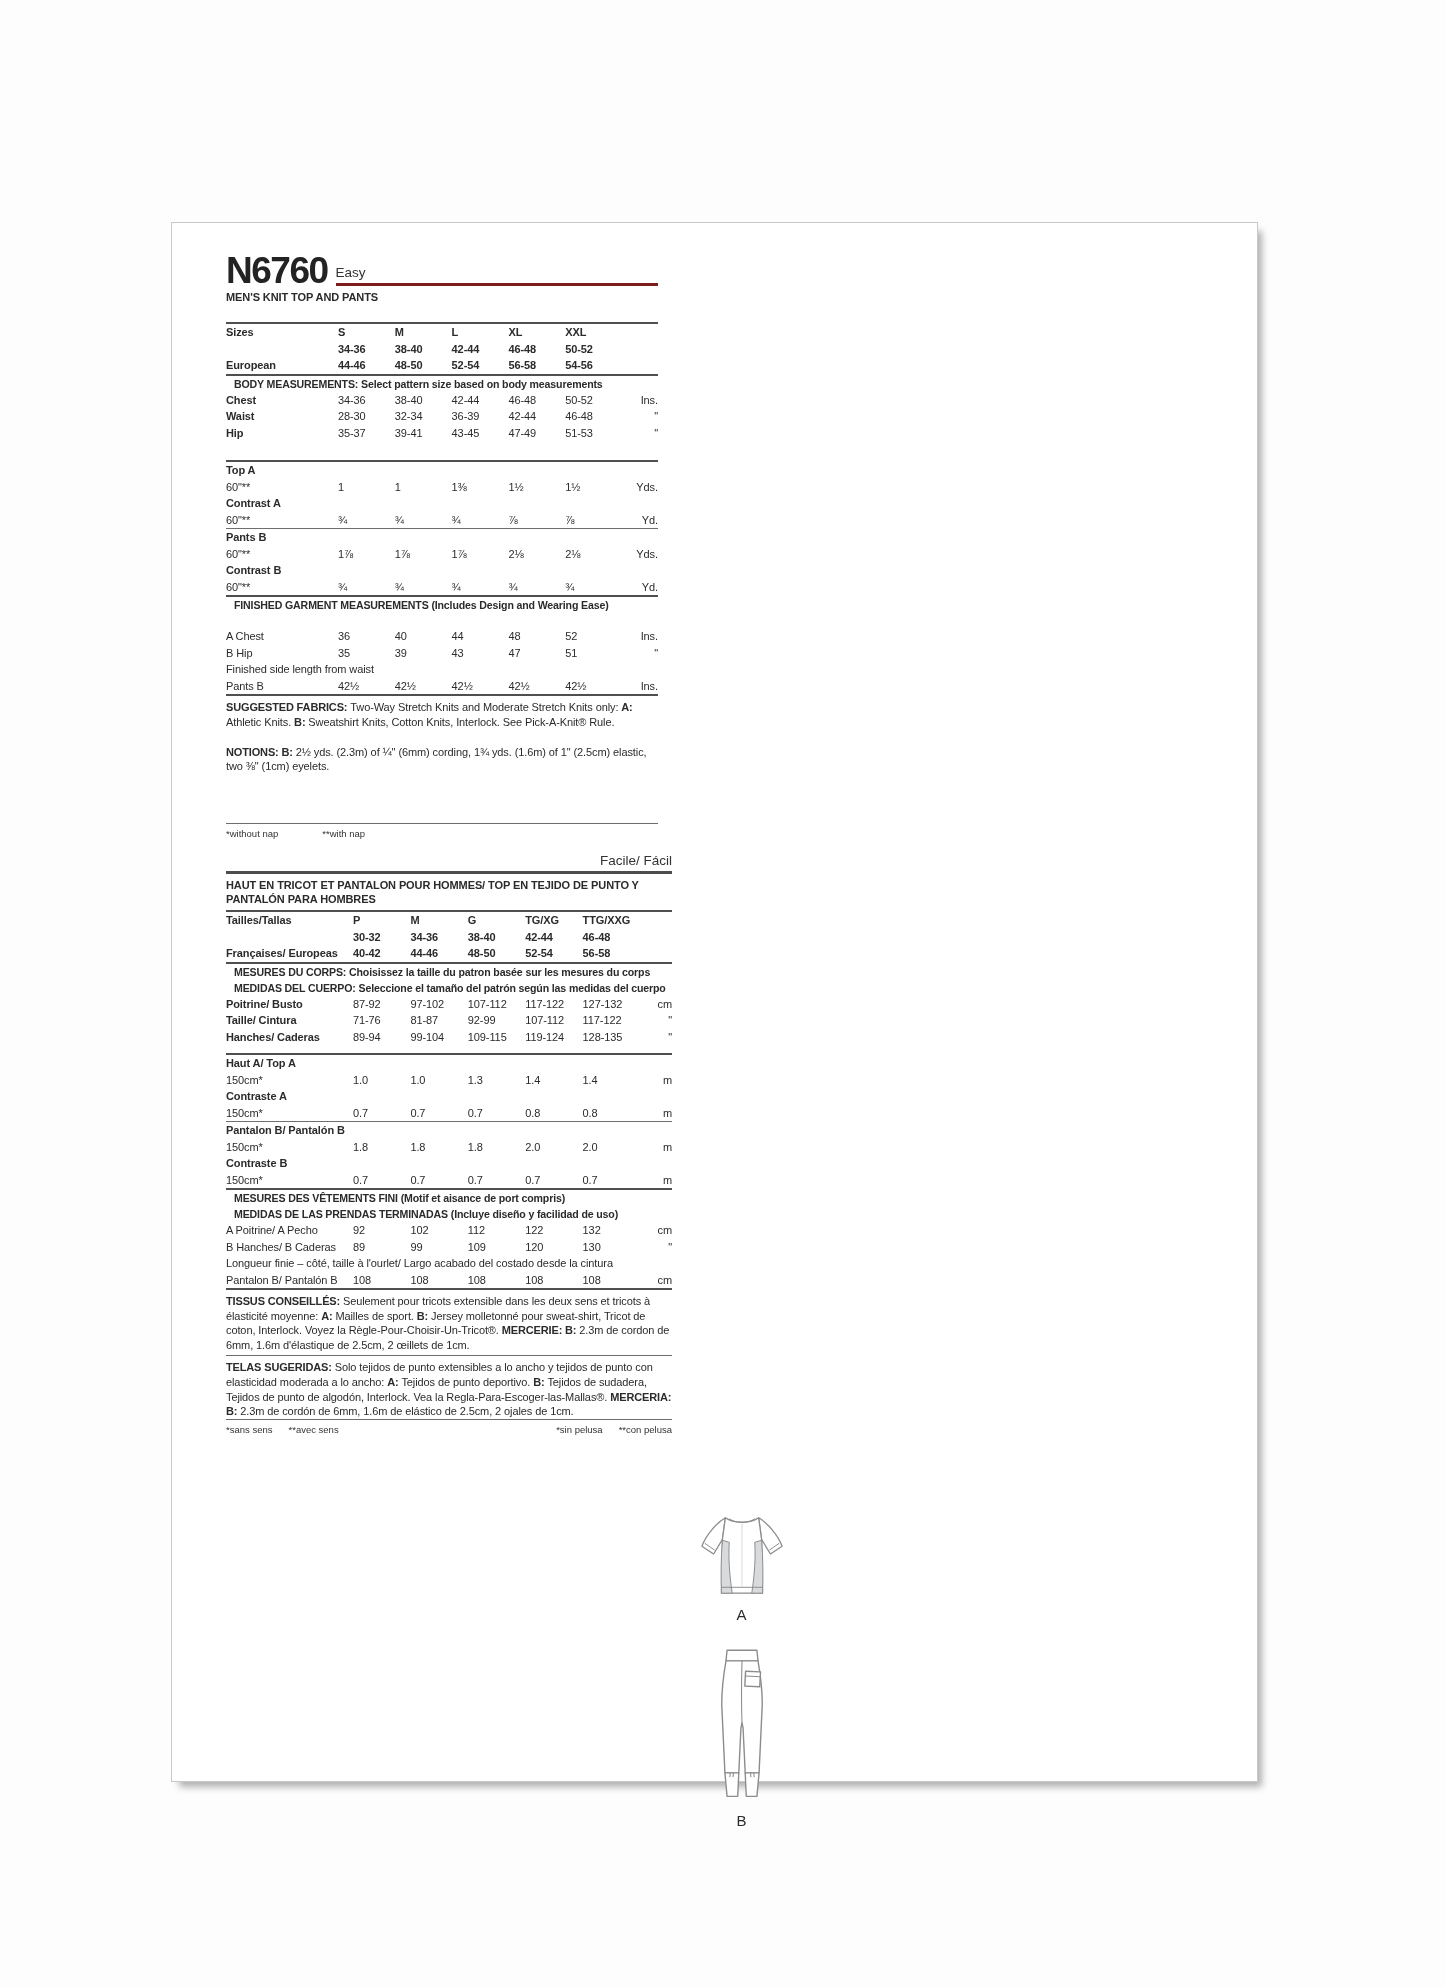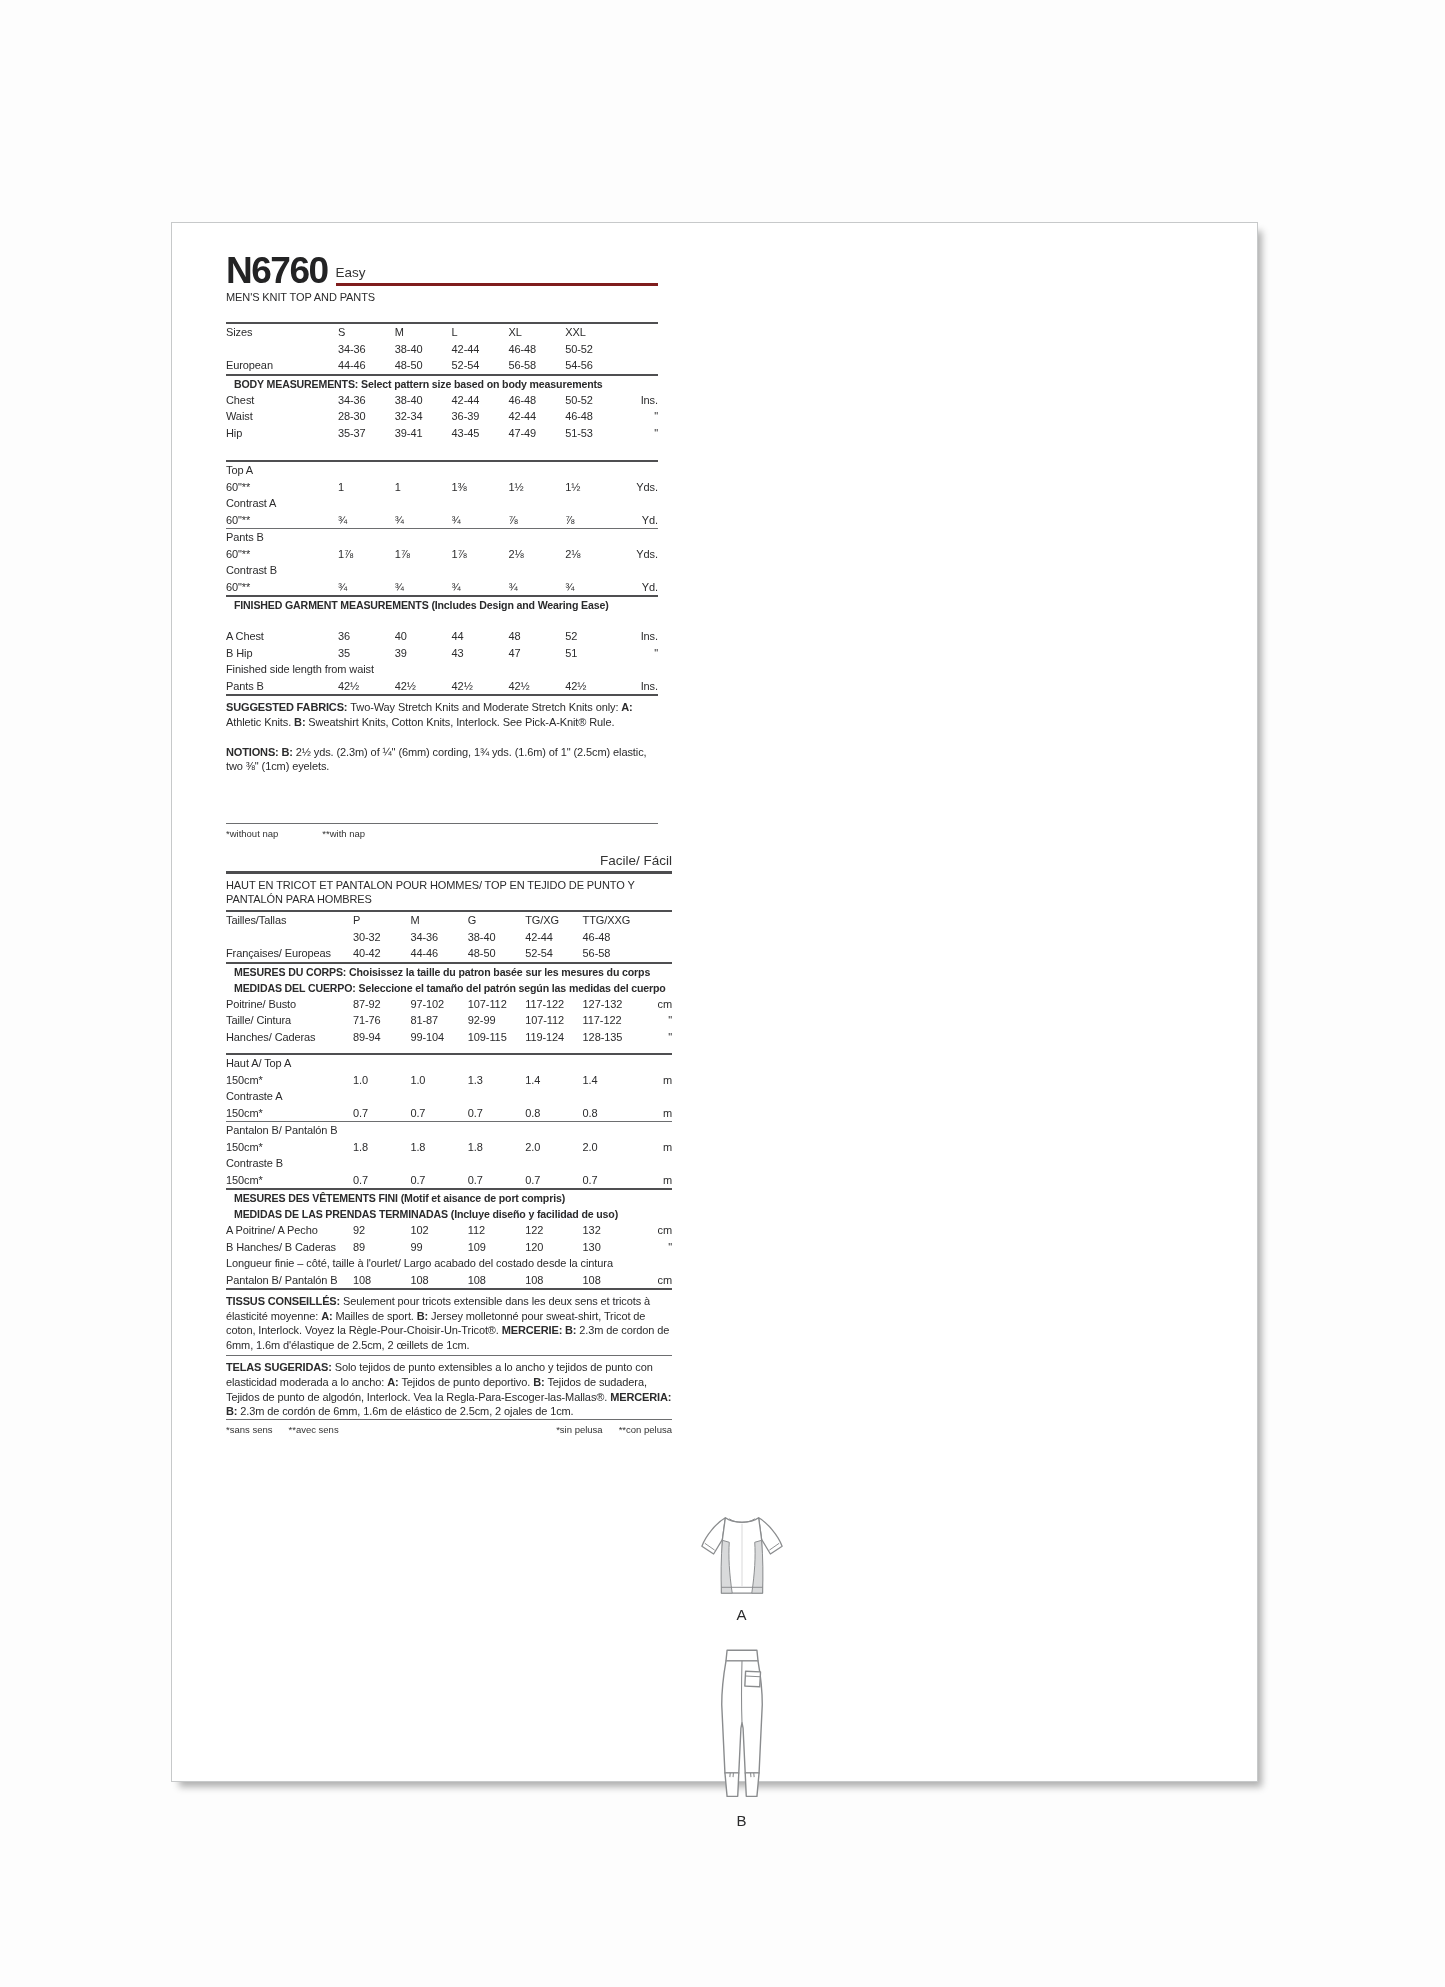--- a/index.html
+++ b/index.html
@@ -19,37 +19,37 @@
   .col-left  { width:432px; margin-right:12px; }
   .col-right { width:446px; }
   .illus-col { flex:1; display:flex; flex-direction:column; align-items:center; padding-top:86px; }
 
   
   .hdr { display:flex; align-items:flex-end; }
   .pattern-no { font-size:37px; font-weight:800; letter-spacing:-1.5px; line-height:0.85; color:#232324; }
   .hdr-fill { flex:1; margin-left:8px; border-bottom:3px solid #7f1d1d; display:flex; }
   .hdr-fill-full { border-bottom:3px solid #4d4d4f; display:flex; justify-content:flex-end; }
   .difficulty { font-size:13.5px; color:#333; padding-bottom:3px; }
-  .garment-title { font-weight:normal; font-size:11px; line-height:14px; min-height:36px; padding-top:4px; letter-spacing:-0.1px; }
+  .garment-title { font-weight:bold; font-size:11px; line-height:14px; min-height:36px; padding-top:4px; letter-spacing:-0.1px; }
 
   
   .rule { border:0; width:100%; }
   .rule.heavy { border-top:2px solid #4f4f51; }
   .rule.light { border-top:1.5px solid #6d6e70; }
   .gap-left  { margin-top:19px; }
   .gap-right { margin-top:8px; }
 
   
   .tbl { width:100%; }
   .trow { display:grid; grid-template-columns:var(--lw) repeat(5,1fr) var(--uw); min-height:16.5px; line-height:16px; align-items:baseline; }
   .tbl-left  { --lw:112px; --uw:36px; }
   .tbl-right { --lw:127px; --uw:32px; }
   .tcell { font-size:11px; white-space:nowrap; letter-spacing:-0.1px; }
   .tcell.unit { text-align:right; }
-  .tcell.b { font-weight:normal; }
+  .tcell.b { font-weight:bold; }
   .tfull { grid-column:1 / -1; }
   .sp-top { margin-top:15px; }
 
   .sec-hdr { font-weight:bold; font-size:10.6px; line-height:14px; white-space:nowrap; letter-spacing:-0.15px; padding:1px 8px; }
 
   .para { font-size:11px; line-height:14.6px; margin-top:4px; letter-spacing:-0.1px; }
   .para b { letter-spacing:-0.15px; }
   .mt14 { margin-top:15px; }
   .mt2  { margin-top:3px; }
 

